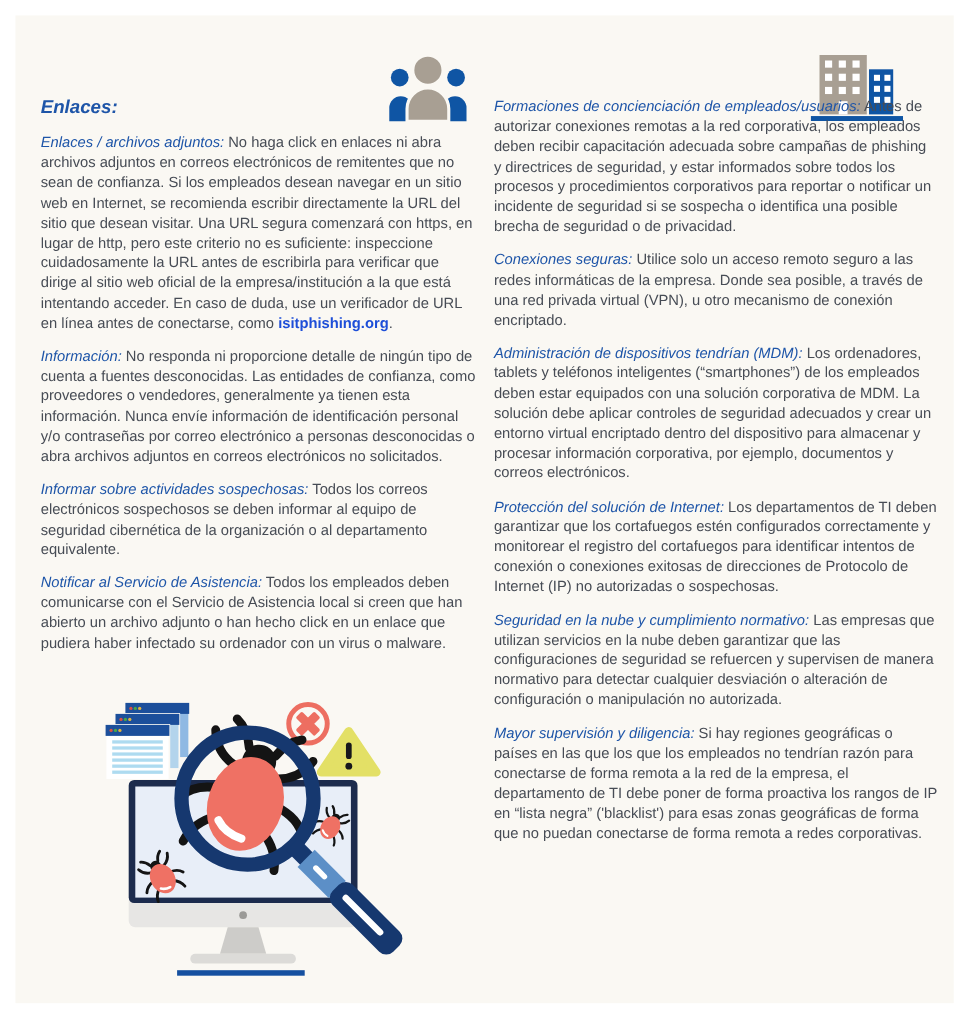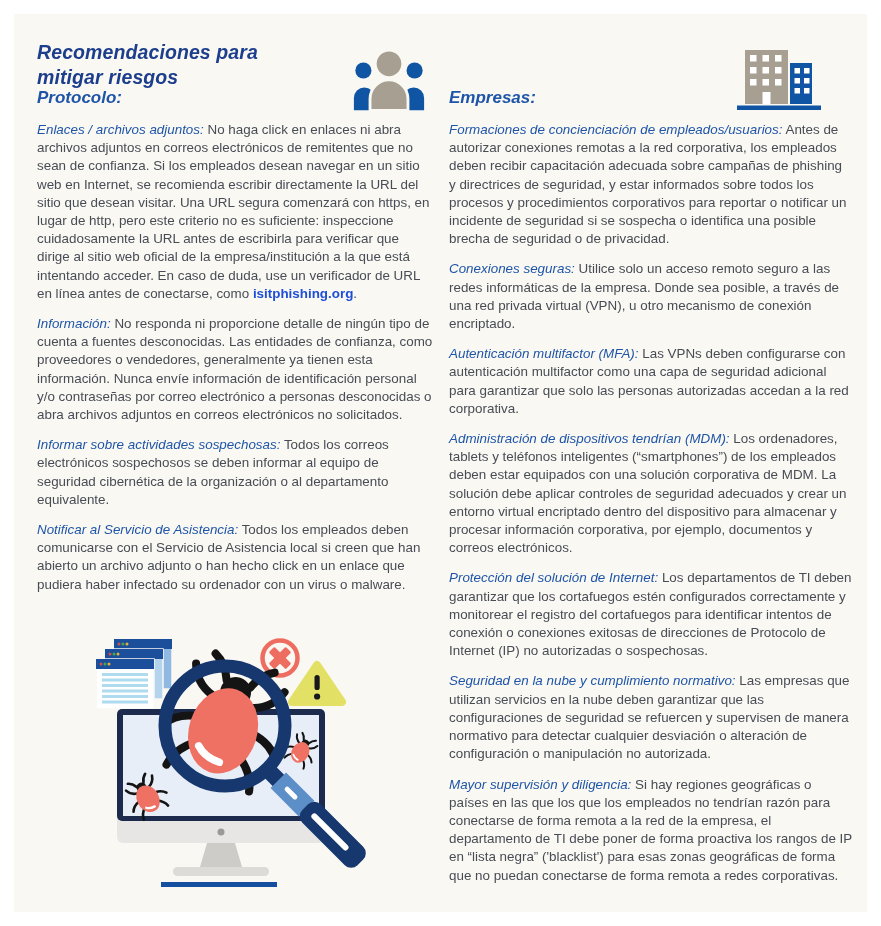--- a/index.html
+++ b/index.html
@@ -17,24 +17,20 @@
   .people-icon{position:absolute;left:338px;top:33px;}
   .buildings-icon{position:absolute;left:723px;top:34px;}
   .illustration{position:absolute;left:81px;top:611px;}
 </style>
 </head>
 <body>
 
 <div class="page">
   <div class="card">
 
-    <h1 class="title">
-      <span>Recomendaciones para</span>
-      <span>mitigar riesgos</span>
-    </h1>
 
     <svg class="people-icon" width="74" height="64" viewBox="0 0 78 66">
       <circle cx="12" cy="24" r="8.5" fill="#0f55a4"></circle>
       <path d="M2,66 L2,53 A11,11 0 0 1 24,53 L24,66 Z" fill="#0f55a4"></path>
       <circle cx="66" cy="24" r="8.5" fill="#0f55a4"></circle>
       <path d="M54,66 L54,53 A11,11 0 0 1 76,53 L76,66 Z" fill="#0f55a4"></path>
       <circle cx="39" cy="17" r="14.5" fill="#a89f93" stroke="#faf8f3" stroke-width="3"></circle>
       <path d="M19,66 L19,54 A20,20 0 0 1 59,54 L59,66 Z" fill="#a89f93" stroke="#faf8f3" stroke-width="3"></path>
     </svg>
 
@@ -58,21 +54,21 @@
           <rect x="67" y="20" width="5.5" height="5.5"></rect>
         <rect x="57.5" y="30" width="5.5" height="5.5"></rect>
           <rect x="67" y="30" width="5.5" height="5.5"></rect>
         <rect x="57.5" y="40" width="5.5" height="5.5"></rect>
           <rect x="67" y="40" width="5.5" height="5.5"></rect>
       </g>
       <rect x="0" y="57.5" width="84" height="4.5" fill="#0f55a4"></rect>
     </svg>
 
     <div class="col col-left">
-      <h2 class="section">Protocolo:</h2>
+      <h2 class="section">Enlaces:</h2>
 
       <p class="para">
         <span class="lead">Enlaces / archivos adjuntos:</span>
         <span>No haga click en enlaces ni abra archivos adjuntos en correos electrónicos de remitentes que no sean de confianza. Si los empleados desean navegar en un sitio web en Internet, se recomienda escribir directamente la URL del sitio que desean visitar. Una URL segura comenzará con https, en lugar de http, pero este criterio no es suficiente: inspeccione cuidadosamente la URL antes de escribirla para verificar que dirige al sitio web oficial de la empresa/institución a la que está intentando acceder. En caso de duda, use un verificador de URL en línea antes de conectarse, como</span>
         <span class="link-bold">isitphishing.org</span><span>.</span>
       </p>
 
       <p class="para">
         <span class="lead">Información:</span>
         <span>No responda ni proporcione detalle de ningún tipo de cuenta a fuentes desconocidas. Las entidades de confianza, como proveedores o vendedores, generalmente ya tienen esta información. Nunca envíe información de identificación personal y/o contraseñas por correo electrónico a personas desconocidas o abra archivos adjuntos en correos electrónicos no solicitados.</span>
@@ -83,33 +79,28 @@
         <span>Todos los correos electrónicos sospechosos se deben informar al equipo de seguridad cibernética de la organización o al departamento equivalente.</span>
       </p>
 
       <p class="para">
         <span class="lead">Notificar al Servicio de Asistencia:</span>
         <span>Todos los empleados deben comunicarse con el Servicio de Asistencia local si creen que han abierto un archivo adjunto o han hecho click en un enlace que pudiera haber infectado su ordenador con un virus o malware.</span>
       </p>
     </div>
 
     <div class="col col-right">
-      <h2 class="section">Empresas:</h2>
 
       <p class="para">
         <span class="lead">Formaciones de concienciación de empleados/usuarios:</span>
         <span>Antes de autorizar conexiones remotas a la red corporativa, los empleados deben recibir capacitación adecuada sobre campañas de phishing y directrices de seguridad, y estar informados sobre todos los procesos y procedimientos corporativos para reportar o notificar un incidente de seguridad si se sospecha o identifica una posible brecha de seguridad o de privacidad.</span>
       </p>
       <p class="para">
         <span class="lead">Conexiones seguras:</span>
         <span>Utilice solo un acceso remoto seguro a las redes informáticas de la empresa. Donde sea posible, a través de una red privada virtual (VPN), u otro mecanismo de conexión encriptado.</span>
-      </p>
-      <p class="para">
-        <span class="lead">Autenticación multifactor (MFA):</span>
-        <span>Las VPNs deben configurarse con autenticación multifactor como una capa de seguridad adicional para garantizar que solo las personas autorizadas accedan a la red corporativa.</span>
       </p>
       <p class="para">
         <span class="lead">Administración de dispositivos tendrían (MDM):</span>
         <span>Los ordenadores, tablets y teléfonos inteligentes (“smartphones”) de los empleados deben estar equipados con una solución corporativa de MDM. La solución debe aplicar controles de seguridad adecuados y crear un entorno virtual encriptado dentro del dispositivo para almacenar y procesar información corporativa, por ejemplo, documentos y correos electrónicos.</span>
       </p>
       <p class="para">
         <span class="lead">Protección del solución de Internet:</span>
         <span>Los departamentos de TI deben garantizar que los cortafuegos estén configurados correctamente y monitorear el registro del cortafuegos para identificar intentos de conexión o conexiones exitosas de direcciones de Protocolo de Internet (IP) no autorizadas o sospechosas.</span>
       </p>
       <p class="para">

